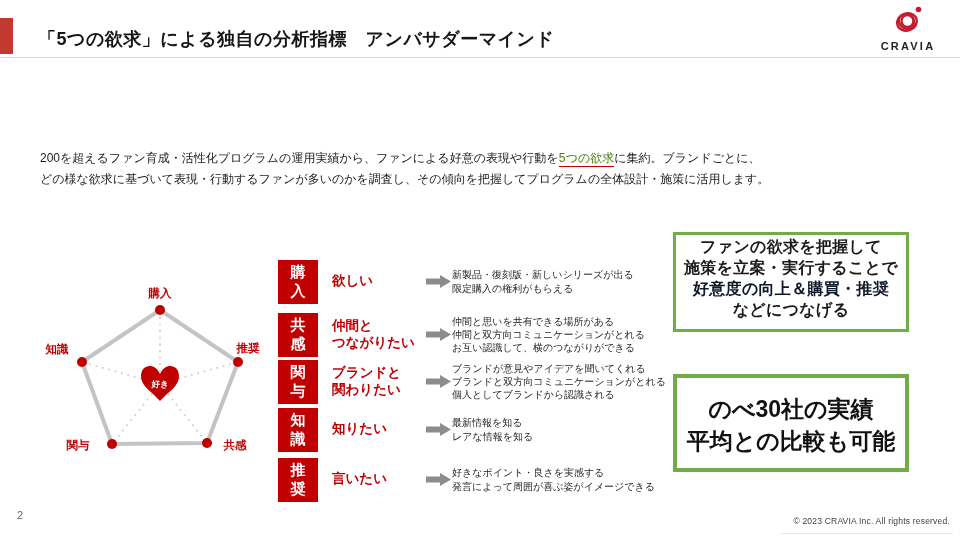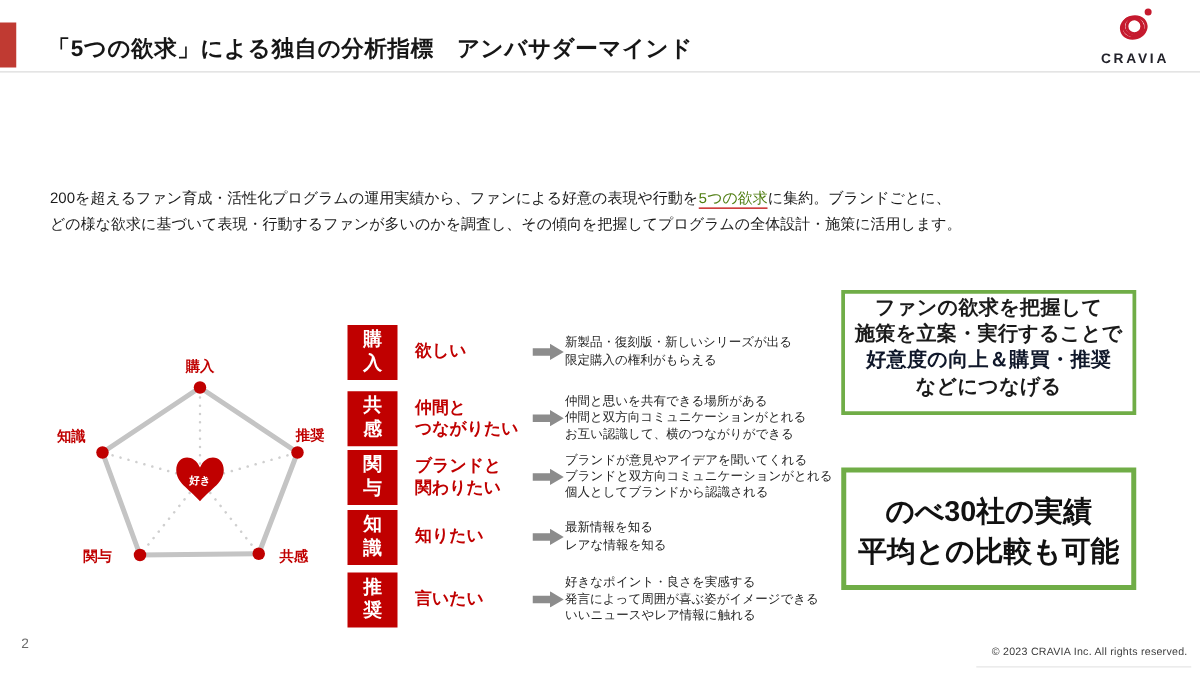--- a/index.html
+++ b/index.html
@@ -183,21 +183,20 @@
       <div class="desire">
         <span>言いたい</span>
         <span></span>
       </div>
       <svg class="arrow" width="26" height="13" viewBox="0 0 26 13">
           <path d="M0 3.5 H14 V0 L25 6.5 L14 13 V9.5 H0 Z" fill="#8C8C8C"></path>
         </svg>
       <div class="details">
         <span>好きなポイント・良さを実感する</span>
         <span>発言によって周囲が喜ぶ姿がイメージできる</span>
-        <span>いいニュースやレア情報に触れる</span>
       </div>
     </div>
 
   </div>
 
   <div class="callout" id="callout-strategy">
     <span>ファンの欲求を把握して</span>
     <span>施策を立案・実行することで</span>
     <span class="red">好意度の向上＆購買・推奨</span>
     <span>などにつなげる</span>

